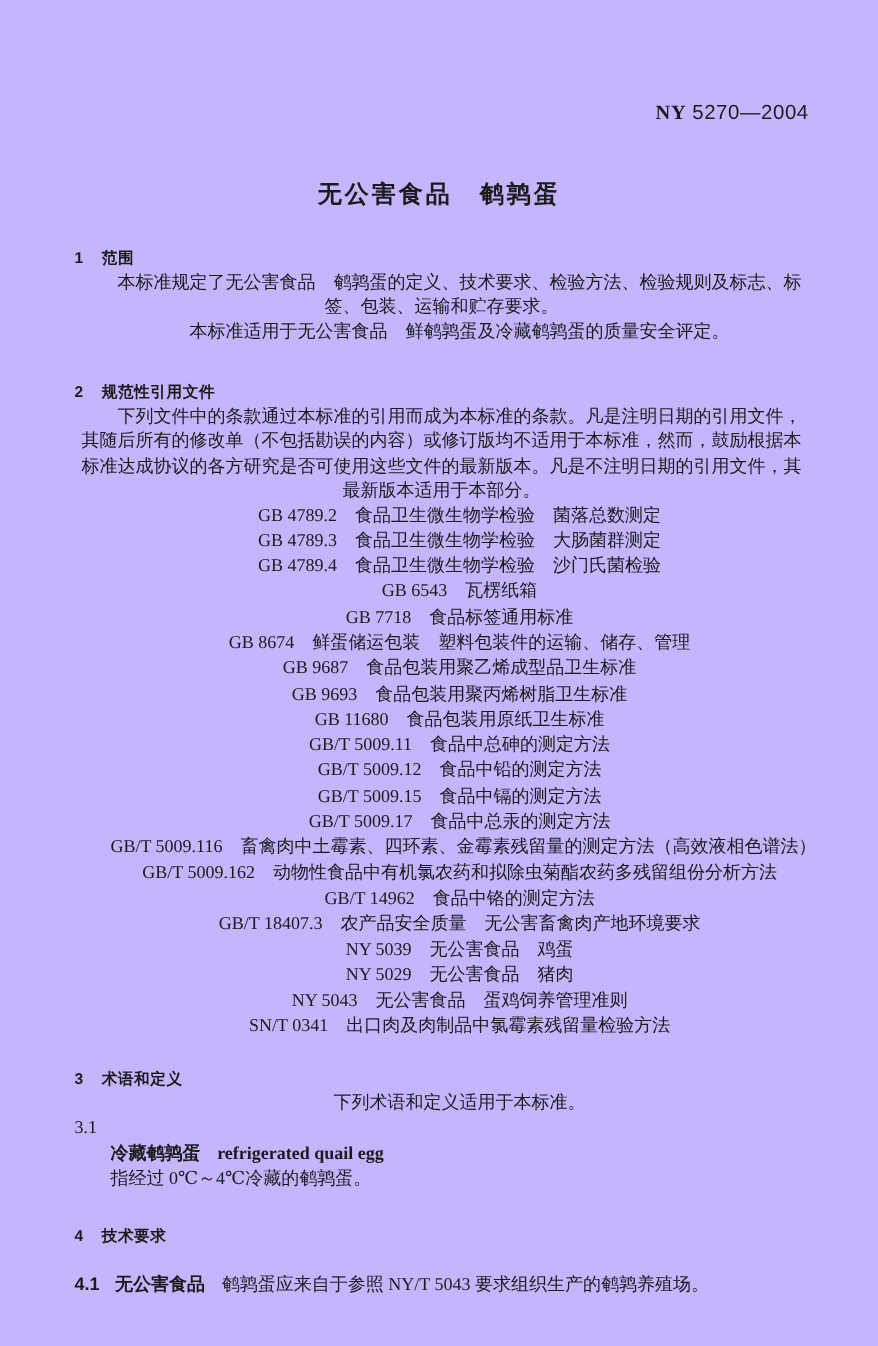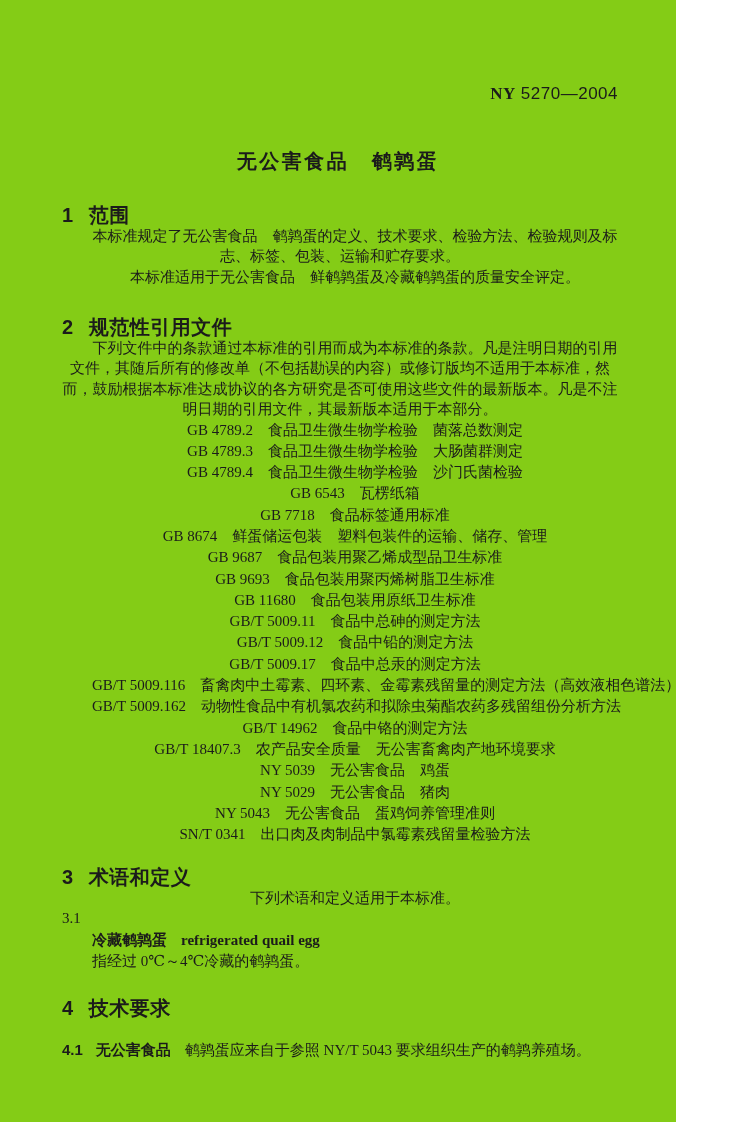--- a/index.html
+++ b/index.html
@@ -1,20 +1,20 @@
 <!DOCTYPE html>
 <html><head>
 <meta charset="utf-8">
 <style>
   html, body { margin: 0; padding: 0; background: #ffffff; }
   .page {
     position: relative;
-    width: 676px;
+    width: 732px;
     height: 1122px;
-    background: #84cc16;
+    background: #c4b5fd;
     color: #1b1b1b;
     font-family: "Liberation Serif", "DejaVu Serif", serif;
     overflow: hidden;
     box-sizing: border-box;
   }
   .doc-number {
     padding-top: 84px;
     padding-right: 58px;
     text-align: right;
     font-size: 17px;
@@ -38,21 +38,21 @@
     font-family: "Liberation Sans", "DejaVu Sans", sans-serif;
     letter-spacing: 2.5px;
   }
   .content {
     padding: 0 58px 0 62px;
     font-size: 15px;
     line-height: 20.5px;
   }
   .sec-heading {
     font-family: "Liberation Sans", "DejaVu Sans", sans-serif;
-    font-size: 20px;
+    font-size: 13px;
     font-weight: bold;
     margin: 0;
     padding: 0;
     letter-spacing: 0.5px;
   }
   .sec-heading .num { margin-right: 15px; }
   .mt-title { margin-top: 30px; }   
   .mt-sec   { margin-top: 13px; }   
   .mt-gap   { margin-top: 12px; }   
   p.body {
@@ -118,20 +118,21 @@
       <div class="ref-line">GB 4789.3　食品卫生微生物学检验　大肠菌群测定</div>
       <div class="ref-line">GB 4789.4　食品卫生微生物学检验　沙门氏菌检验</div>
       <div class="ref-line">GB 6543　瓦楞纸箱</div>
       <div class="ref-line">GB 7718　食品标签通用标准</div>
       <div class="ref-line">GB 8674　鲜蛋储运包装　塑料包装件的运输、储存、管理</div>
       <div class="ref-line">GB 9687　食品包装用聚乙烯成型品卫生标准</div>
       <div class="ref-line">GB 9693　食品包装用聚丙烯树脂卫生标准</div>
       <div class="ref-line">GB 11680　食品包装用原纸卫生标准</div>
       <div class="ref-line">GB/T 5009.11　食品中总砷的测定方法</div>
       <div class="ref-line">GB/T 5009.12　食品中铅的测定方法</div>
+      <div class="ref-line">GB/T 5009.15　食品中镉的测定方法</div>
       <div class="ref-line">GB/T 5009.17　食品中总汞的测定方法</div>
       <div class="ref-line">GB/T 5009.116　畜禽肉中土霉素、四环素、金霉素残留量的测定方法（高效液相色谱法）</div>
       <div class="ref-line">GB/T 5009.162　动物性食品中有机氯农药和拟除虫菊酯农药多残留组份分析方法</div>
       <div class="ref-line">GB/T 14962　食品中铬的测定方法</div>
       <div class="ref-line">GB/T 18407.3　农产品安全质量　无公害畜禽肉产地环境要求</div>
       <div class="ref-line">NY 5039　无公害食品　鸡蛋</div>
       <div class="ref-line">NY 5029　无公害食品　猪肉</div>
       <div class="ref-line">NY 5043　无公害食品　蛋鸡饲养管理准则</div>
       <div class="ref-line">SN/T 0341　出口肉及肉制品中氯霉素残留量检验方法</div>
     </div>

